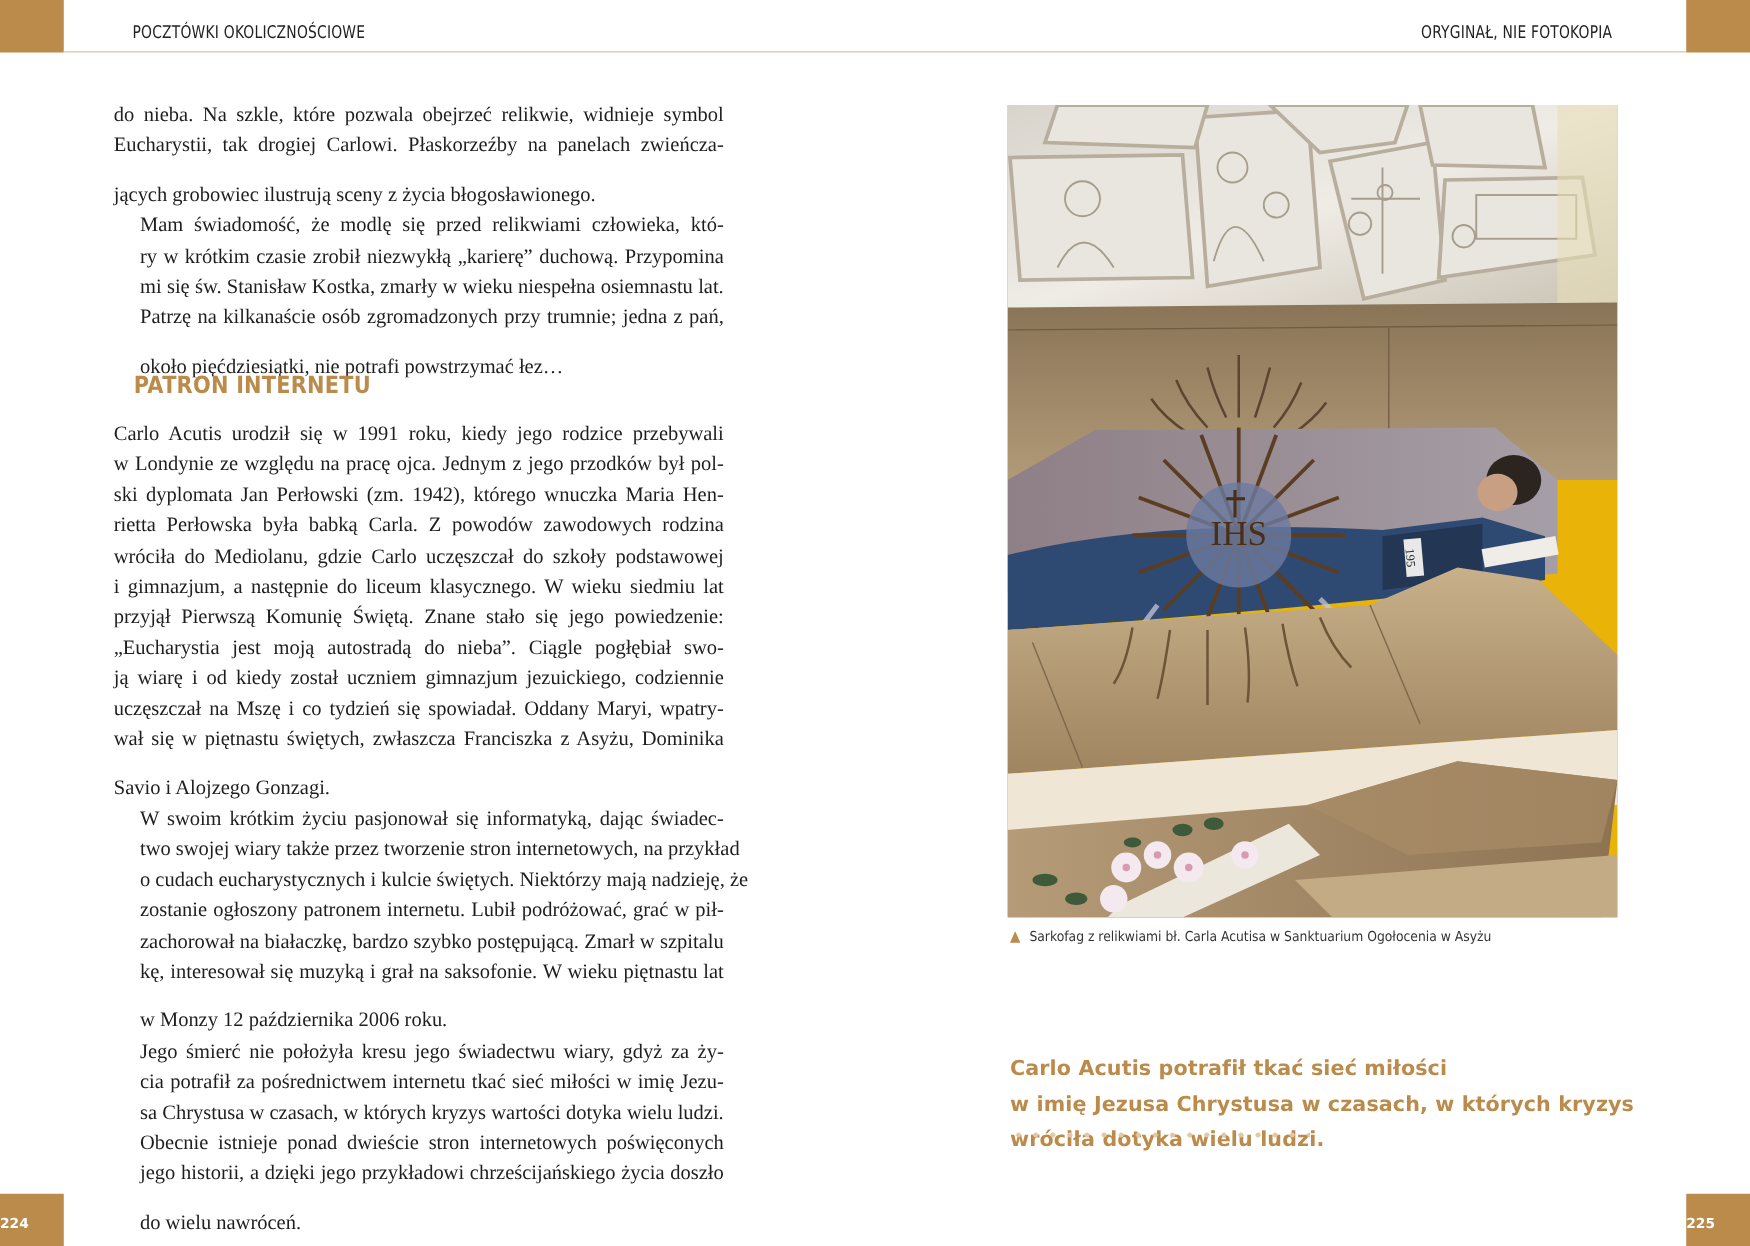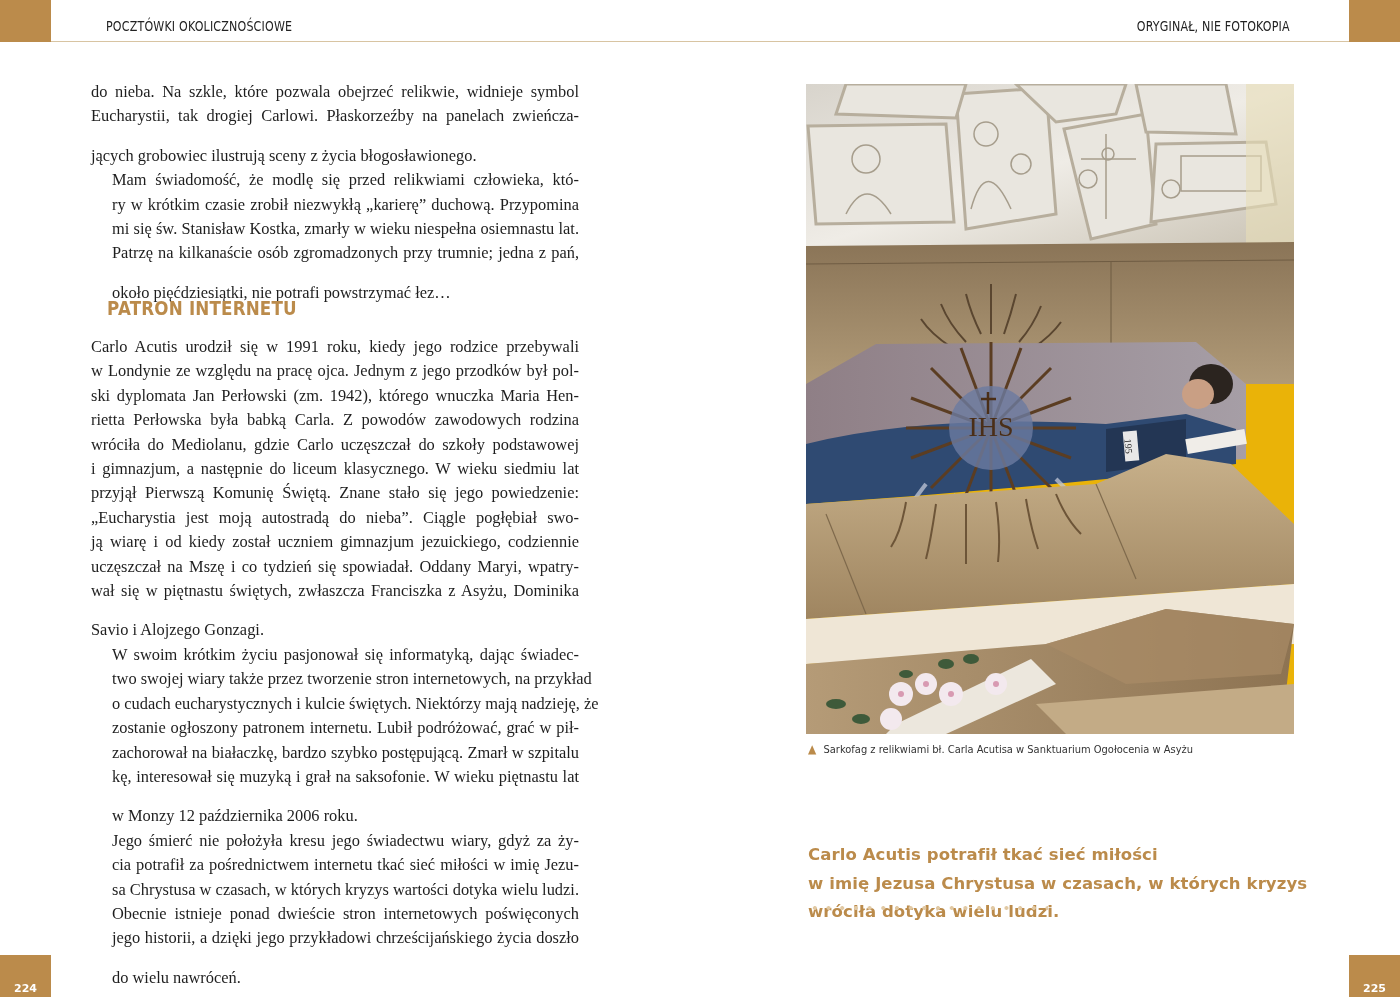--- a/index.html
+++ b/index.html
@@ -2,21 +2,21 @@
 <html><head>
 <meta charset="utf-8">
 <style>
   html, body { margin:0; padding:0; }
   body { width:1400px; height:997px; background:#ffffff; position:relative; overflow:hidden; font-family:"Liberation Serif", serif; color:#1e1e1e; }
   .corner { position:absolute; background:#bb8b4b; }
   .corner.tl { left:0; top:0; width:51px; height:42px; }
   .corner.tr { right:0; top:0; width:51px; height:42px; }
   .corner.bl { left:0; top:955px; width:51px; height:42px; }
   .corner.br { right:0; top:955px; width:51px; height:54px; }
-  .pagenum { color:#fff; font-family:"DejaVu Sans", sans-serif; font-weight:bold; font-size:11px; position:absolute; top:27px; width:100%; text-align:center; }
+  .pagenum { color:#fff; font-family:"DejaVu Sans", sans-serif; font-weight:bold; font-size:11px; position:absolute; top:17px; width:100%; }
   .rule { position:absolute; top:41px; height:1px; background:#d8c4a2; }
   .rule.left { left:51px; width:649px; }
   .rule.right { left:700px; width:649px; }
   .running { position:absolute; top:18px; font-family:"DejaVu Sans Condensed","DejaVu Sans", sans-serif; font-size:14px; letter-spacing:0.2px; color:#222; transform:scaleX(0.88); }
   .running.left { left:106px; transform-origin:left; }
   .running.right { right:110px; transform-origin:right; }
 
   .col { position:absolute; left:91px; width:488px; font-size:16.4px; line-height:24.4px; text-align:justify; }
   .col p { margin:0; }
   .col p.indent { text-indent:21px; }

